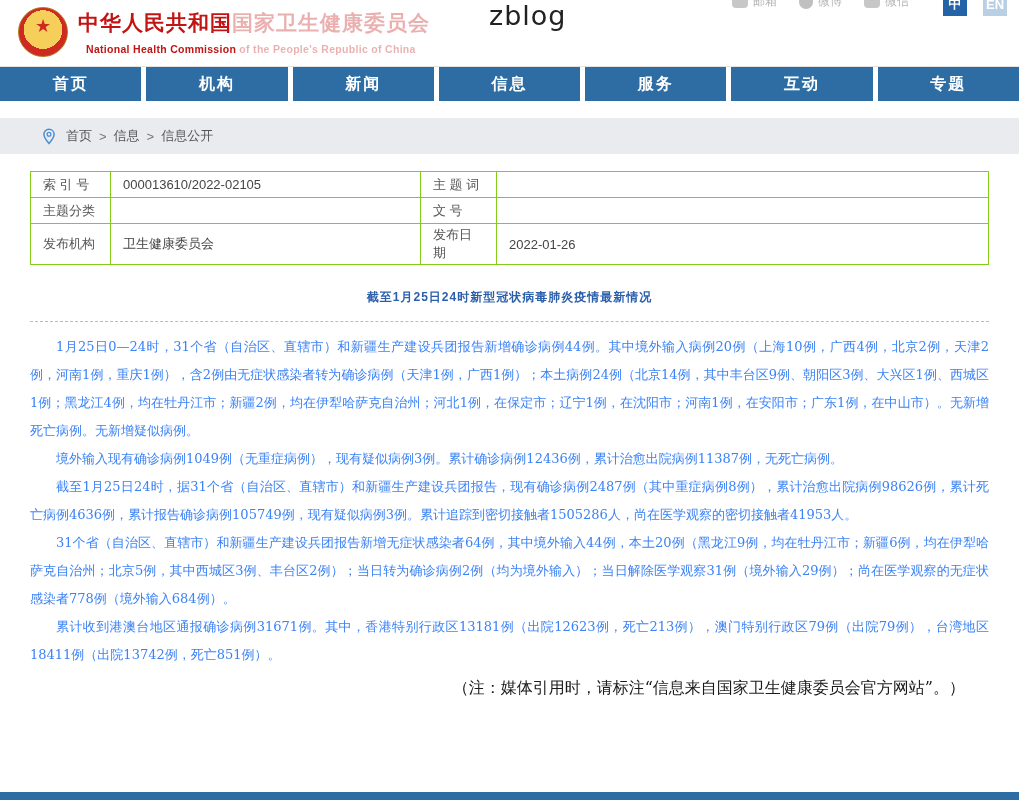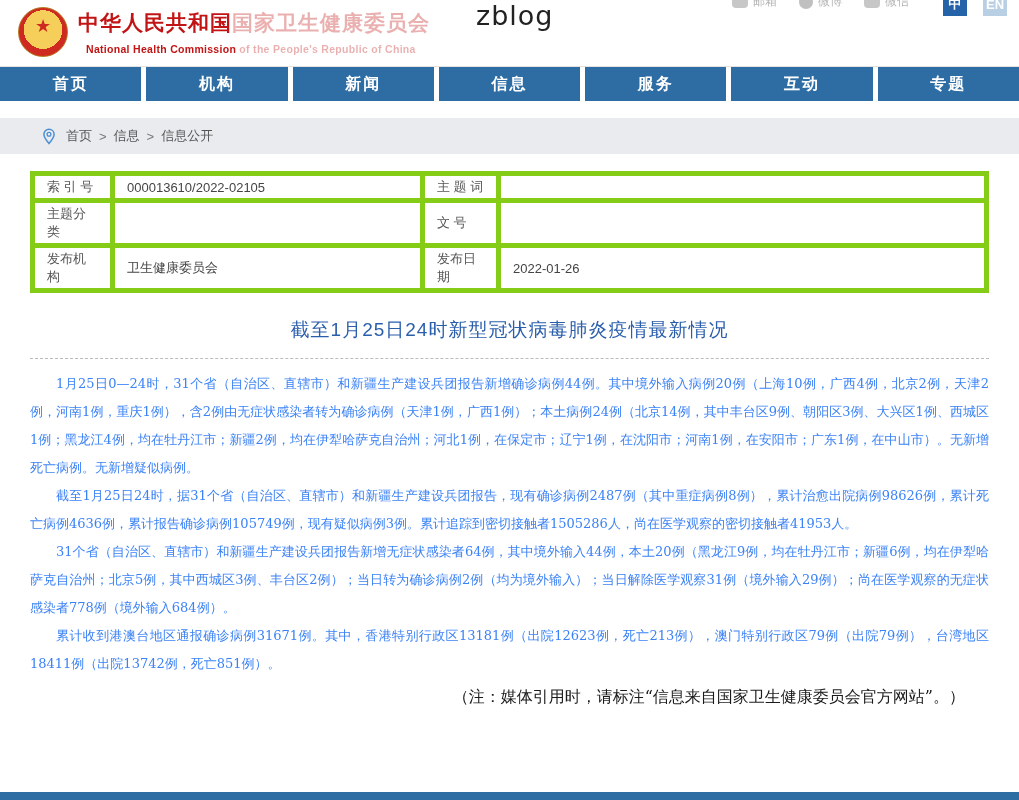--- a/index.html
+++ b/index.html
@@ -18,21 +18,21 @@
   }
   .emblem .star {
     position:absolute; left:0; right:0; top:9px; text-align:center;
     color:#cf2a21; font-size:18px; line-height:18px;
   }
   .titles { position:absolute; left:78px; top:9px; white-space:nowrap; }
   .cn-title { font-size:21px; font-weight:bold; color:#c21414; letter-spacing:1px;font-family:Liberation Serif, serif; }
   .en-title { font-size:10.5px; font-weight:bold; color:#c21414; margin-top:6px; letter-spacing:0.3px;padding-left:8px; }
   .faded { opacity:0.33; }
   .watermark {
-    position:absolute; left:476px; top:0; font-size:27px; color:#222;
+    position:absolute; left:489px; top:0; font-size:27px; color:#222;
     font-family:"DejaVu Sans",sans-serif; letter-spacing:1px;
   }
   .quick-links {
     position:absolute; right:110px; top:-7px; display:flex; gap:22px;
     align-items:center; font-size:12px; color:#9a9a9a; opacity:0.75;
   }
   .quick-link { display:flex; align-items:center; gap:5px; cursor:pointer; }
   .qicon { display:inline-block; width:16px; height:12px; background:#b5b5b5; border-radius:4px; }
   .qicon.round { width:14px; height:14px; border-radius:50%; background:#ababab; }
   .lang-buttons { position:absolute; right:12px; top:-8px; display:flex; gap:16px; }
@@ -57,29 +57,29 @@
     margin-top:17px; height:36px; background:#e9ebee;
     display:flex; align-items:center; padding-left:42px; font-size:13px; color:#555;
   }
   .breadcrumb .pin { margin-right:10px; display:flex; align-items:center; }
   .crumb { cursor:pointer; }
   .crumb-sep { margin:0 7px; color:#777; }
 
   
   .content { padding:0 30px; }
   .meta-table { width:100%; border-collapse:collapse; margin-top:17px; font-size:13px; }
-  .meta-table td { border:5px solid #84cc16; height:26px; padding:2px 12px; color:#444; }
+  .meta-table td { border:1px solid #84cc16; height:26px; padding:2px 12px; color:#444; }
   .meta-table td.lbl { width:80px; color:#555; }
   .meta-table td.lbl2 { width:76px; color:#555; }
   .meta-table td.val1 { width:310px; }
 
   
   .article-title {
     margin-top:24px; text-align:center; color:#2b5fac;
-    font-size:19px; font-weight:normal; letter-spacing:1px;
+    font-size:12px; font-weight:bold; letter-spacing:1px;
   }
   .dashes { border-top:1px dashed #bbb; margin-top:15px; }
   .article-body {
     margin-top:11px;
     font-family:"DejaVu Serif","Liberation Serif",serif;
     font-size:13px; line-height:28px; color:#3b82f6; text-align:justify;
   }
   .article-body p { text-indent:2em; }
   .article-note {
     margin-top:9px; text-align:right; padding-right:24px;
@@ -169,20 +169,21 @@
       <td>2022-01-26</td>
     </tr>
   </tbody>
     </table>
 
   <div class="article-title">截至1月25日24时新型冠状病毒肺炎疫情最新情况</div>
   <div class="dashes"></div>
 
   <div class="article-body">
     <p>1月25日0—24时，31个省（自治区、直辖市）和新疆生产建设兵团报告新增确诊病例44例。其中境外输入病例20例（上海10例，广西4例，北京2例，天津2例，河南1例，重庆1例），含2例由无症状感染者转为确诊病例（天津1例，广西1例）；本土病例24例（北京14例，其中丰台区9例、朝阳区3例、大兴区1例、西城区1例；黑龙江4例，均在牡丹江市；新疆2例，均在伊犁哈萨克自治州；河北1例，在保定市；辽宁1例，在沈阳市；河南1例，在安阳市；广东1例，在中山市）。无新增死亡病例。无新增疑似病例。</p>
+    <p>境外输入现有确诊病例1049例（无重症病例），现有疑似病例3例。累计确诊病例12436例，累计治愈出院病例11387例，无死亡病例。</p>
     <p>截至1月25日24时，据31个省（自治区、直辖市）和新疆生产建设兵团报告，现有确诊病例2487例（其中重症病例8例），累计治愈出院病例98626例，累计死亡病例4636例，累计报告确诊病例105749例，现有疑似病例3例。累计追踪到密切接触者1505286人，尚在医学观察的密切接触者41953人。</p>
     <p>31个省（自治区、直辖市）和新疆生产建设兵团报告新增无症状感染者64例，其中境外输入44例，本土20例（黑龙江9例，均在牡丹江市；新疆6例，均在伊犁哈萨克自治州；北京5例，其中西城区3例、丰台区2例）；当日转为确诊病例2例（均为境外输入）；当日解除医学观察31例（境外输入29例）；尚在医学观察的无症状感染者778例（境外输入684例）。</p>
     <p>累计收到港澳台地区通报确诊病例31671例。其中，香港特别行政区13181例（出院12623例，死亡213例），澳门特别行政区79例（出院79例），台湾地区18411例（出院13742例，死亡851例）。</p>
   </div>
 
   <div class="article-note">（注：媒体引用时，请标注“信息来自国家卫生健康委员会官方网站”。）</div>
 </div>
 
 <div class="footer-bar"></div>
 

